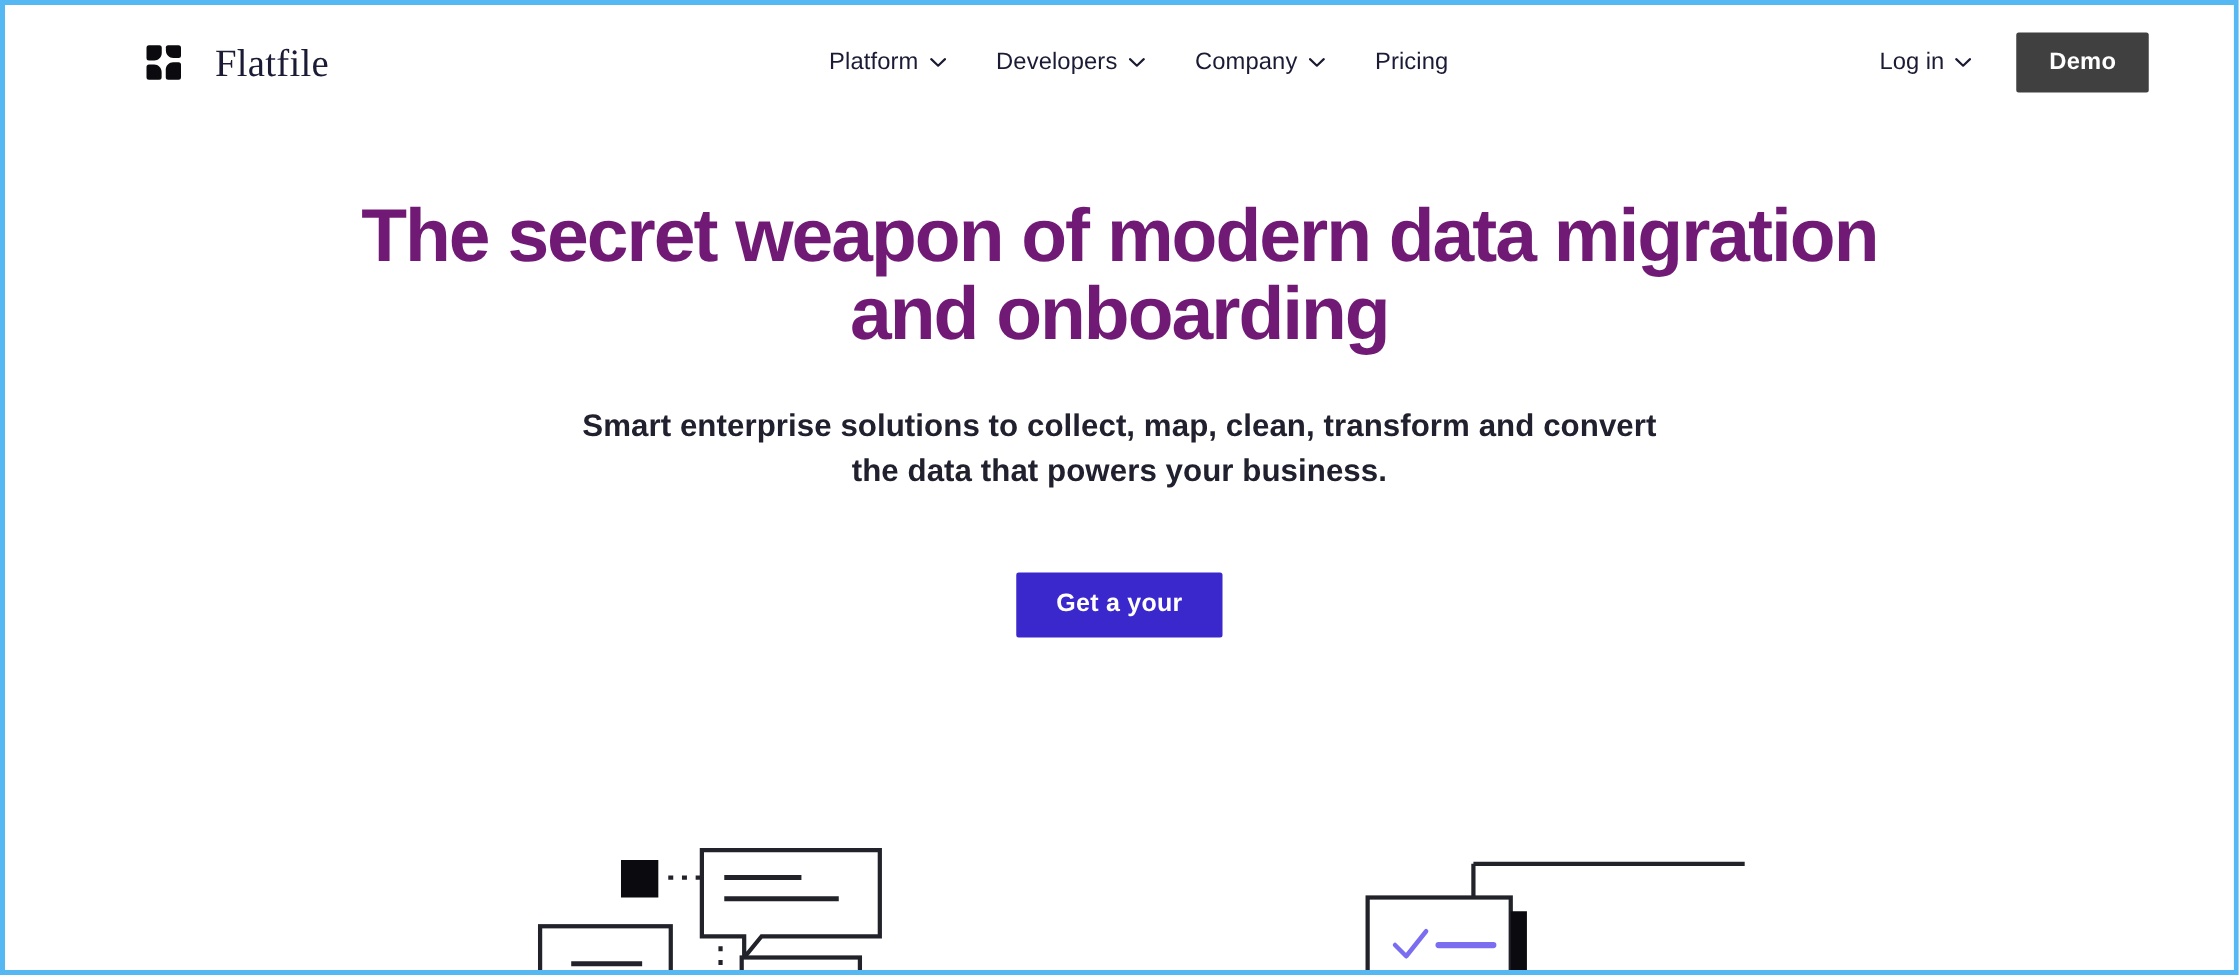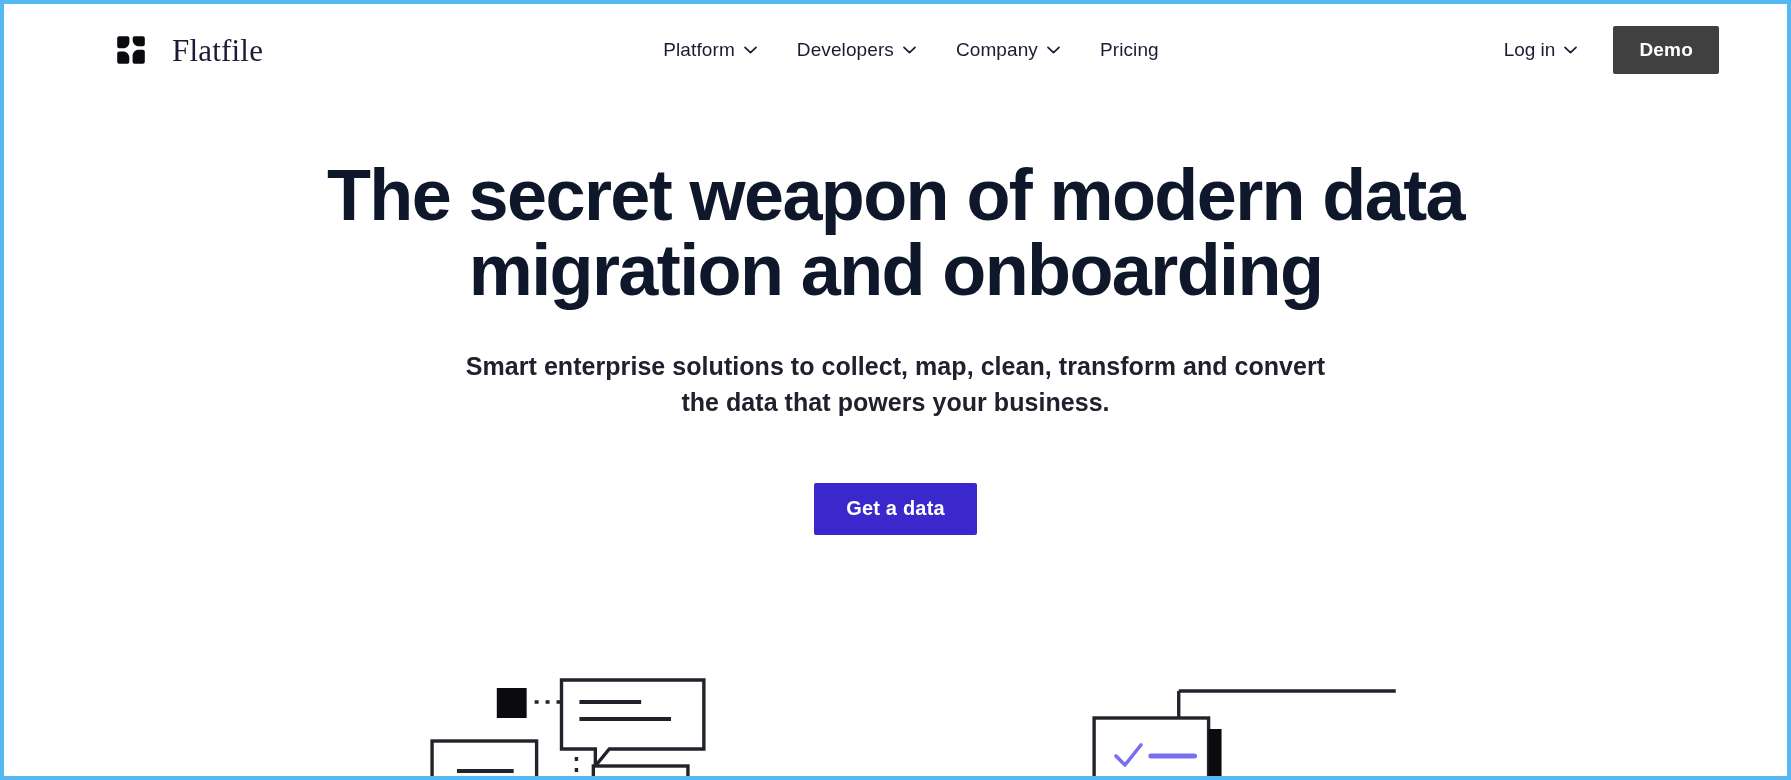--- a/index.html
+++ b/index.html
@@ -142,25 +142,25 @@
 
   
   .hero {
     text-align: center;
     padding-top: 62px;
   }
 
   .hero-title {
     margin: 0 auto;
     max-width: 1230px;
-    font-size: 72px;
+    font-size: 60px;
     line-height: 1.04;
     font-weight: bold;
     letter-spacing: -1.6px;
-    color: #0f172a;
+    color: #701a75;
   }
 
   .hero-sub {
     margin: 40px auto 0;
     max-width: 880px;
     font-size: 25px;
     line-height: 1.46;
     font-weight: 700;
     color: #20202e;
     letter-spacing: .05px;
@@ -275,21 +275,21 @@
 
     </header>
 
     <section class="hero">
 
       <h1 class="hero-title">The secret weapon of modern data migration and onboarding</h1>
 
       <p class="hero-sub">Smart enterprise solutions to collect, map, clean, transform and convert the data that powers your business.</p>
 
       <div class="hero-cta-wrap">
-        <button class="cta-btn" type="button">Get a data</button>
+        <button class="cta-btn" type="button">Get a your</button>
       </div>
 
     </section>
 
     <div class="illustration-strip">
       <svg viewBox="0 0 1791 120" preserveAspectRatio="none" aria-hidden="true">
         <g stroke="#22222a" fill="none" stroke-width="3.4">
 
           <rect x="430" y="85" width="105" height="70" fill="#ffffff"></rect>
           <line x1="455" y1="115" x2="512" y2="115" stroke-width="4"></line>

